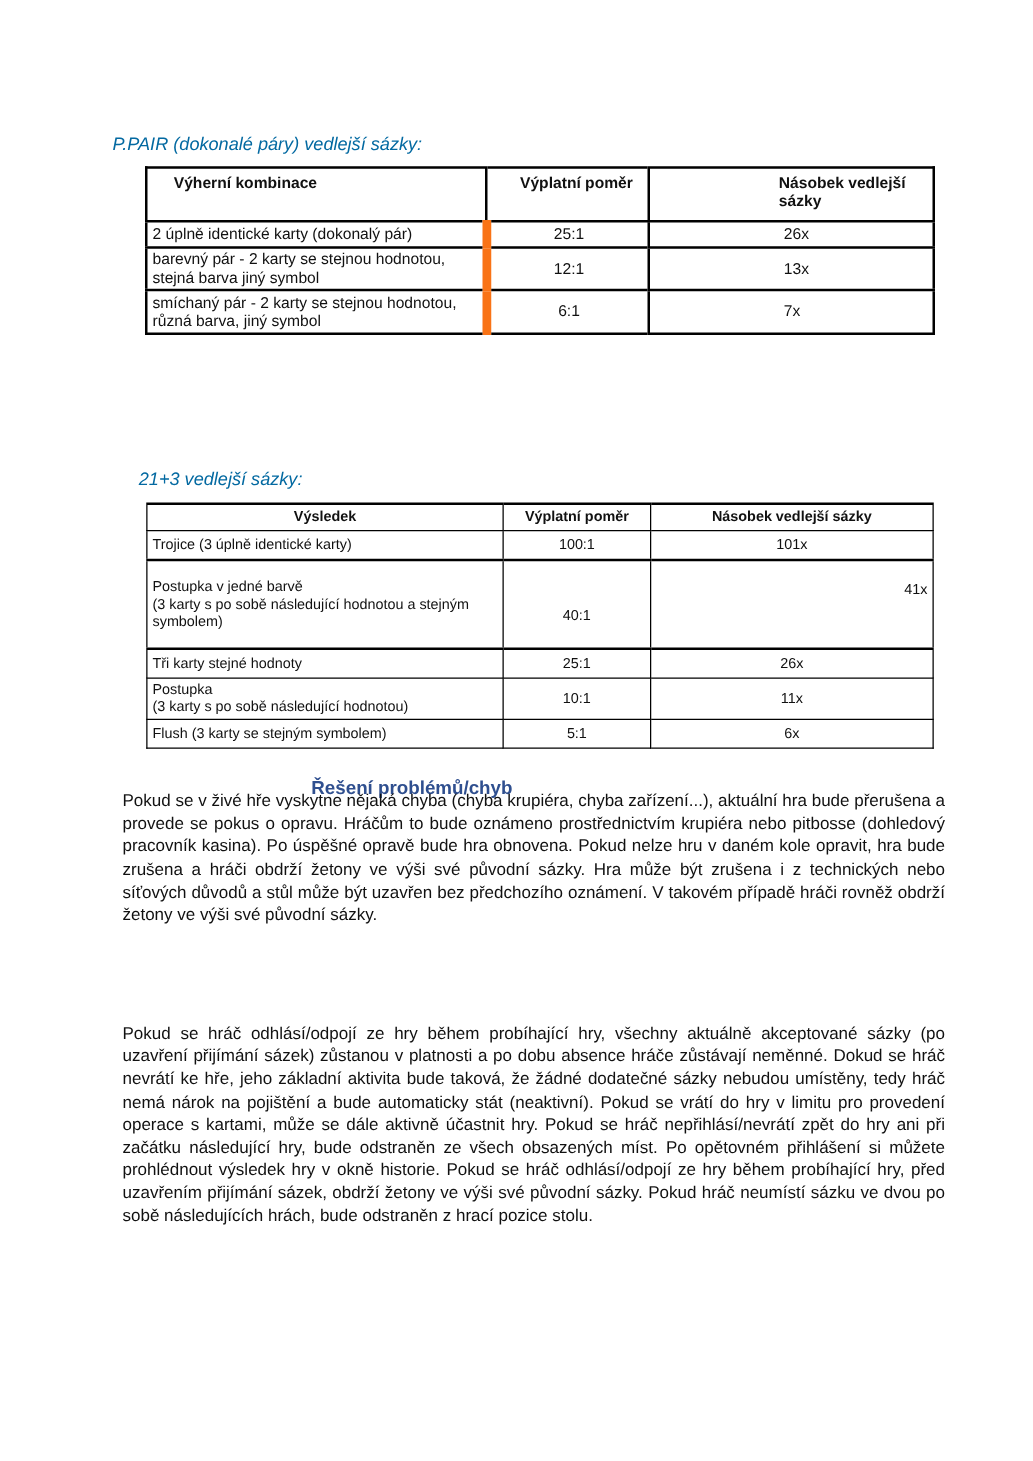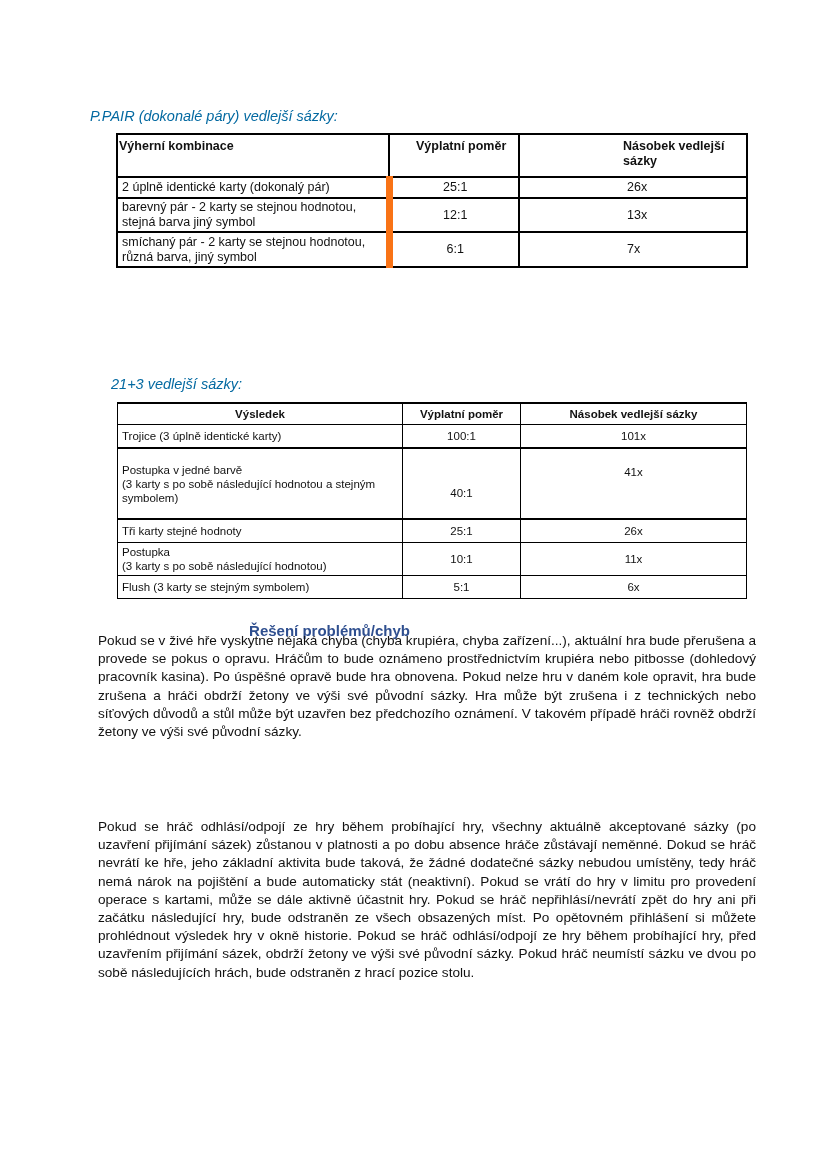--- a/index.html
+++ b/index.html
@@ -49,21 +49,21 @@
       border: 2px solid #000;
     }
     table.t1 th {
       font-weight: bold;
       text-align: left;
       vertical-align: top;
       height: 36px;
       padding-top: 4px;
       border-bottom: 2px solid #000;
     }
-    table.t1 th.h0 { padding-left: 1px; border-radius: 16px; }
+    table.t1 th.h0 { padding-left: 21px; border-radius: 16px; }
     table.t1 th.h1 { padding-left: 26px; }
     table.t1 th.h2 { padding-left: 103px; }
     table.t1 td { height: 17px; }
     table.t1 tr.r-2 td { height: 31px; }
     table.t1 td.c1, table.t1 td.c2 { text-align: center; }
     table.t1 td.c2 { text-align: left; padding-left: 107px; }
     table.t1 tr.row td { border-top: 2px solid #000; }
     table.t1 td.c0 { border-right: 7px solid #f97316; }
     table.t1 td.c1 { border-right: 2px solid #000; }
     table.t1 th.h0 { border-right: 2px solid #000; }
@@ -80,21 +80,21 @@
       font-weight: bold;
       text-align: center;
       height: 18px;
       border-top: 2px solid #000;
     }
     table.t2 td { height: 20px; }
     table.t2 td.c1, table.t2 td.c2 { text-align: center; }
     table.t2 tr.thick-top td { border-top: 2px solid #000; }
     table.t2 tr.r-1 td { height: 44px; }
     table.t2 tr.r-1 td.c1 { vertical-align: bottom; padding-bottom: 18px; }
-    table.t2 tr.r-1 td.c2 { vertical-align: middle; padding-bottom: 24px; }
+    table.t2 tr.r-1 td.c2 { vertical-align: middle; padding-bottom: 24px; text-align: right; }
     table.t2 tr.r-3 td { height: 30px; }
 
     .heading {
       position: absolute;
       left: 0;
       width: 659px;
       text-align: center;
       font-weight: bold;
       color: #2f4f8f;
       font-size: 15px;

